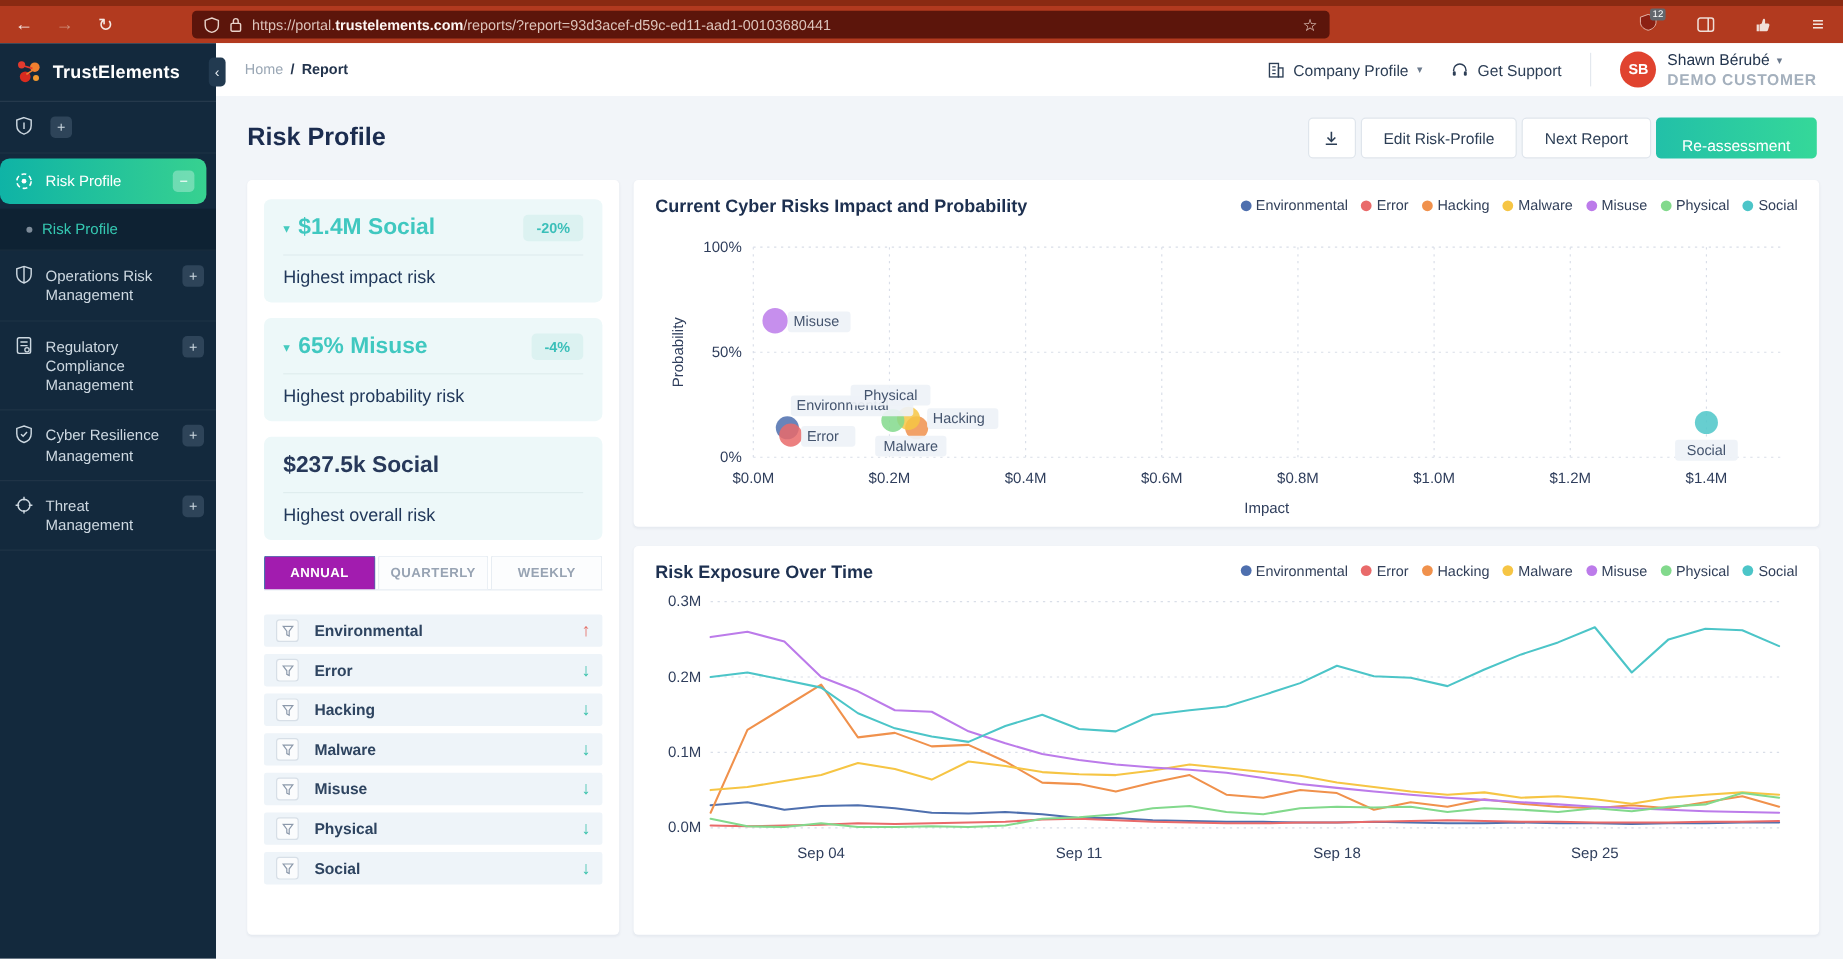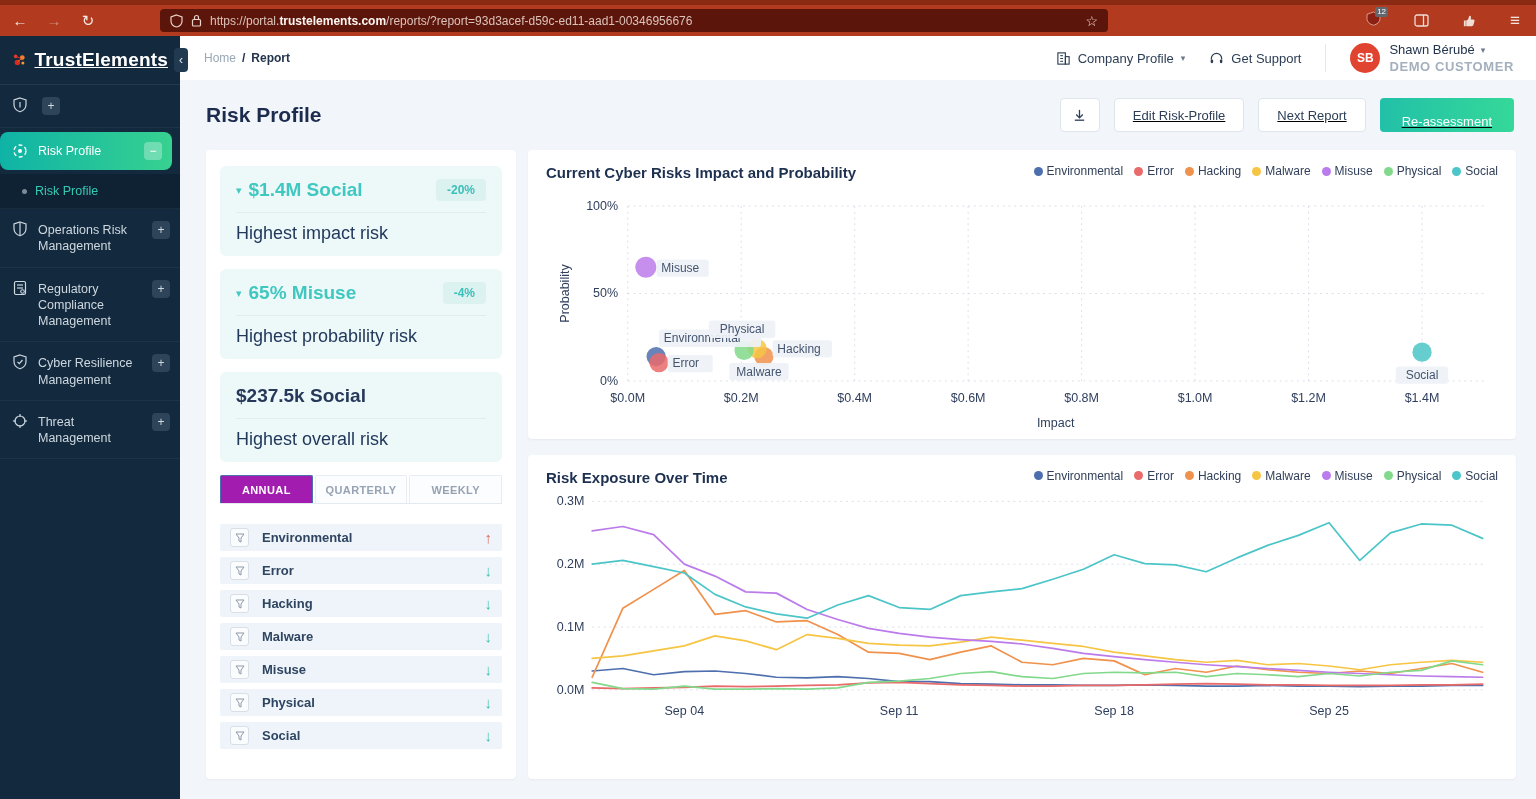--- a/index.html
+++ b/index.html
@@ -18,21 +18,21 @@
   .star { color:#efd9d0; font-size:14px; margin-left:auto; cursor:pointer; }
   .chrome-right { margin-left:auto; display:flex; align-items:center; gap:33px; padding-right:6px; }
   .ext-wrap { position:relative; cursor:pointer; }
   .ext-badge { position:absolute; top:-4px; right:-7px; background:#62676d; color:#fff; font-size:8px; padding:0 2px; border-radius:2px; line-height:10px; }
   .menu-glyph { color:#f3e4dd; font-size:17px; cursor:pointer; }
 
   
   .app { display:flex; height:763px; }
   .sidebar { width:180px; background:#13293d; color:#cdd8e1; flex:0 0 auto; position:relative; }
   .brand { display:flex; align-items:center; gap:8px; padding:12px 12px; border-bottom:1px solid rgba(255,255,255,.08); }
-  .brand-name { color:#fff; font-weight:bold; font-size:19px; letter-spacing:.2px;text-decoration:underline; }
+  .brand-name { color:#fff; font-weight:bold; font-size:15px; letter-spacing:.2px; }
   .collapse-tab { position:absolute; right:-8px; top:12px; width:14px; height:24px; background:#223a50; color:#e8eef2; border-radius:4px; display:grid; place-items:center; font-size:12px; cursor:pointer; z-index:5; }
   .side-item { display:flex; align-items:flex-start; gap:10px; padding:12px 10px 12px 12px; font-size:12.5px; line-height:1.3; border-bottom:1px solid rgba(255,255,255,.05); cursor:pointer; }
   .side-item .lbl { flex:1; padding-top:1px; }
   .side-icon { flex:0 0 16px; margin-top:0; }
   .pm-btn { flex:0 0 18px; height:18px; margin-left:4px; background:#2e4459; color:#cdd8e1; border:none; border-radius:4px; font-size:12px; line-height:16px; cursor:pointer; }
   .side-item.active { background:linear-gradient(90deg,#0fb3a6,#37d190); color:#fff; margin:4px 8px 4px 0; border-radius:8px; border-bottom:none; padding:10px 10px 10px 12px; align-items:center; }
   .side-item.active .pm-btn { background:rgba(255,255,255,.3); color:#fff; }
   .side-sub { display:flex; align-items:center; gap:8px; padding:10px 10px 10px 22px; font-size:12.5px; color:#35c9b2; background:#0e2233; border-bottom:1px solid rgba(255,255,255,.05); cursor:pointer; }
   .side-sub .dot { width:5px; height:5px; border-radius:50%; background:#7d8b99; }
 
@@ -48,36 +48,36 @@
   .hdr-caret { font-size:9px; color:#6b7a8d; }
   .vdiv { width:1px; height:28px; background:#e3e8ee; }
   .user { display:flex; align-items:center; gap:9px; cursor:pointer; }
   .avatar { width:30px; height:30px; border-radius:50%; background:#e0432f; color:#fff; font-size:12px; font-weight:bold; display:grid; place-items:center; }
   .user-name { font-size:13px; color:#22344d; display:flex; gap:6px; align-items:center; }
   .user-role { font-size:13px; color:#a4b0bd; font-weight:bold; letter-spacing:.6px; margin-top:2px;text-align:center; }
 
   
   .title-row { height:70px; display:flex; align-items:center; padding:0 22px 0 26px; }
   .page-title { font-size:21px; font-weight:bold; color:#1b2c4f; }
-  .title-actions { margin-left:auto; display:flex; gap:14px; align-items:center;text-decoration:underline; }
+  .title-actions { margin-left:auto; display:flex; gap:4px; align-items:center; }
   .btn { height:34px; border:1px solid #dfe5ec; background:#fff; border-radius:4px; color:#2c3e55; font-size:13px; padding:0 18px; cursor:pointer; font-family:inherit; }
   .btn.icon-only { width:40px; padding:0; display:grid; place-items:center; }
   .btn.primary { border:none; background:linear-gradient(90deg,#22c0a8,#35d899); color:#fff; padding:16px 22px; }
 
   
   .content { flex:1; display:flex; gap:12px; padding:0 20px 20px 26px; min-height:0; }
   .left-panel { width:310px; flex:0 0 auto; background:#fff; border-radius:4px; padding:16px 14px; box-shadow:0 1px 2px rgba(16,40,70,.05); }
   .stat-card { background:#edf8f9; border-radius:6px; padding:13px 16px 12px; margin-bottom:13px; }
   .stat-top { display:flex; align-items:center; }
   .stat-caret { color:#45cabf; font-size:11px; margin-right:7px; }
   .stat-value { font-size:19px; font-weight:bold; color:#40c8c0;text-align:center; }
   .stat-value.dark { color:#27395a; }
   .stat-badge { margin-left:auto; background:#dcf2f1; color:#3bbfb9; font-size:12px; font-weight:bold; padding:4px 11px; border-radius:4px; }
   .stat-hr { border:none; height:1px; background:#dfedee; margin:11px 0 10px; }
-  .stat-cap { font-size:18px; color:#22395b; }
+  .stat-cap { font-size:15px; color:#22395b; }
 
   .tabs { display:flex; margin-top:10px; border-bottom:1px solid #e2e9f0; }
   .tab { height:28px; flex:1; font-size:11px; font-weight:bold; letter-spacing:.4px; display:grid; place-items:center; cursor:pointer; background:#fcfdfe; border:1px solid #e7edf3; border-bottom:none; color:#97a3b3; margin-right:2px; border-radius:2px 2px 0 0; }
   .tab:last-child { margin-right:0; }
   .tab.active { background:#a21caf; color:#fff; border-color:#4a71ad; }
 
   .risk-list { margin-top:20px; }
   .risk-row { height:27px; background:#eef4f9; border-radius:2px; margin-bottom:6px; display:flex; align-items:center; padding:0 10px; }
   .funnel-box { width:19px; height:19px; background:#fbfcfd; border:1px solid #d7dfe7; border-radius:3px; display:grid; place-items:center; cursor:pointer; }
   .risk-name { margin-left:13px; font-size:13px; font-weight:bold; color:#2e4460; }
@@ -110,21 +110,21 @@
     <span class="nav-glyph dim">→</span>
     <span class="nav-glyph">↻</span>
     <div class="url-pill">
       <svg width="13" height="14" viewBox="0 0 13 14">
           <path d="M6.5 1 L12 3 V7 C12 10 9.5 12.3 6.5 13 C3.5 12.3 1 10 1 7 V3 Z" fill="none" stroke="#e9d3ca" stroke-width="1.2"></path>
         </svg>
       <svg width="11" height="13" viewBox="0 0 11 13">
           <rect x="1.5" y="5.5" width="8" height="6.5" rx="1" fill="none" stroke="#e9d3ca" stroke-width="1.2"></rect>
           <path d="M3.5 5.5 V3.5 a2 2 0 0 1 4 0 V5.5" fill="none" stroke="#e9d3ca" stroke-width="1.2"></path>
         </svg>
-      <span class="url-text"><span>https://portal.</span><b>trustelements.com</b><span>/reports/?report=93d3acef-d59c-ed11-aad1-00346956676</span></span>
+      <span class="url-text"><span>https://portal.</span><b>trustelements.com</b><span>/reports/?report=93d3acef-d59c-ed11-aad1-00103680441</span></span>
       <span class="star">☆</span>
     </div>
     <div class="chrome-right">
       <span class="ext-wrap">
         <svg width="15" height="15" viewBox="0 0 15 15">
             <path d="M7.5 1 L14 3.3 V7.5 C14 11 11 13.4 7.5 14.2 C4 13.4 1 11 1 7.5 V3.3 Z" fill="#8c2013" stroke="#e5b9ad" stroke-width=".8"></path>
           </svg>
         <span class="ext-badge">12</span>
       </span>
       <svg width="15" height="15" viewBox="0 0 15 15">

